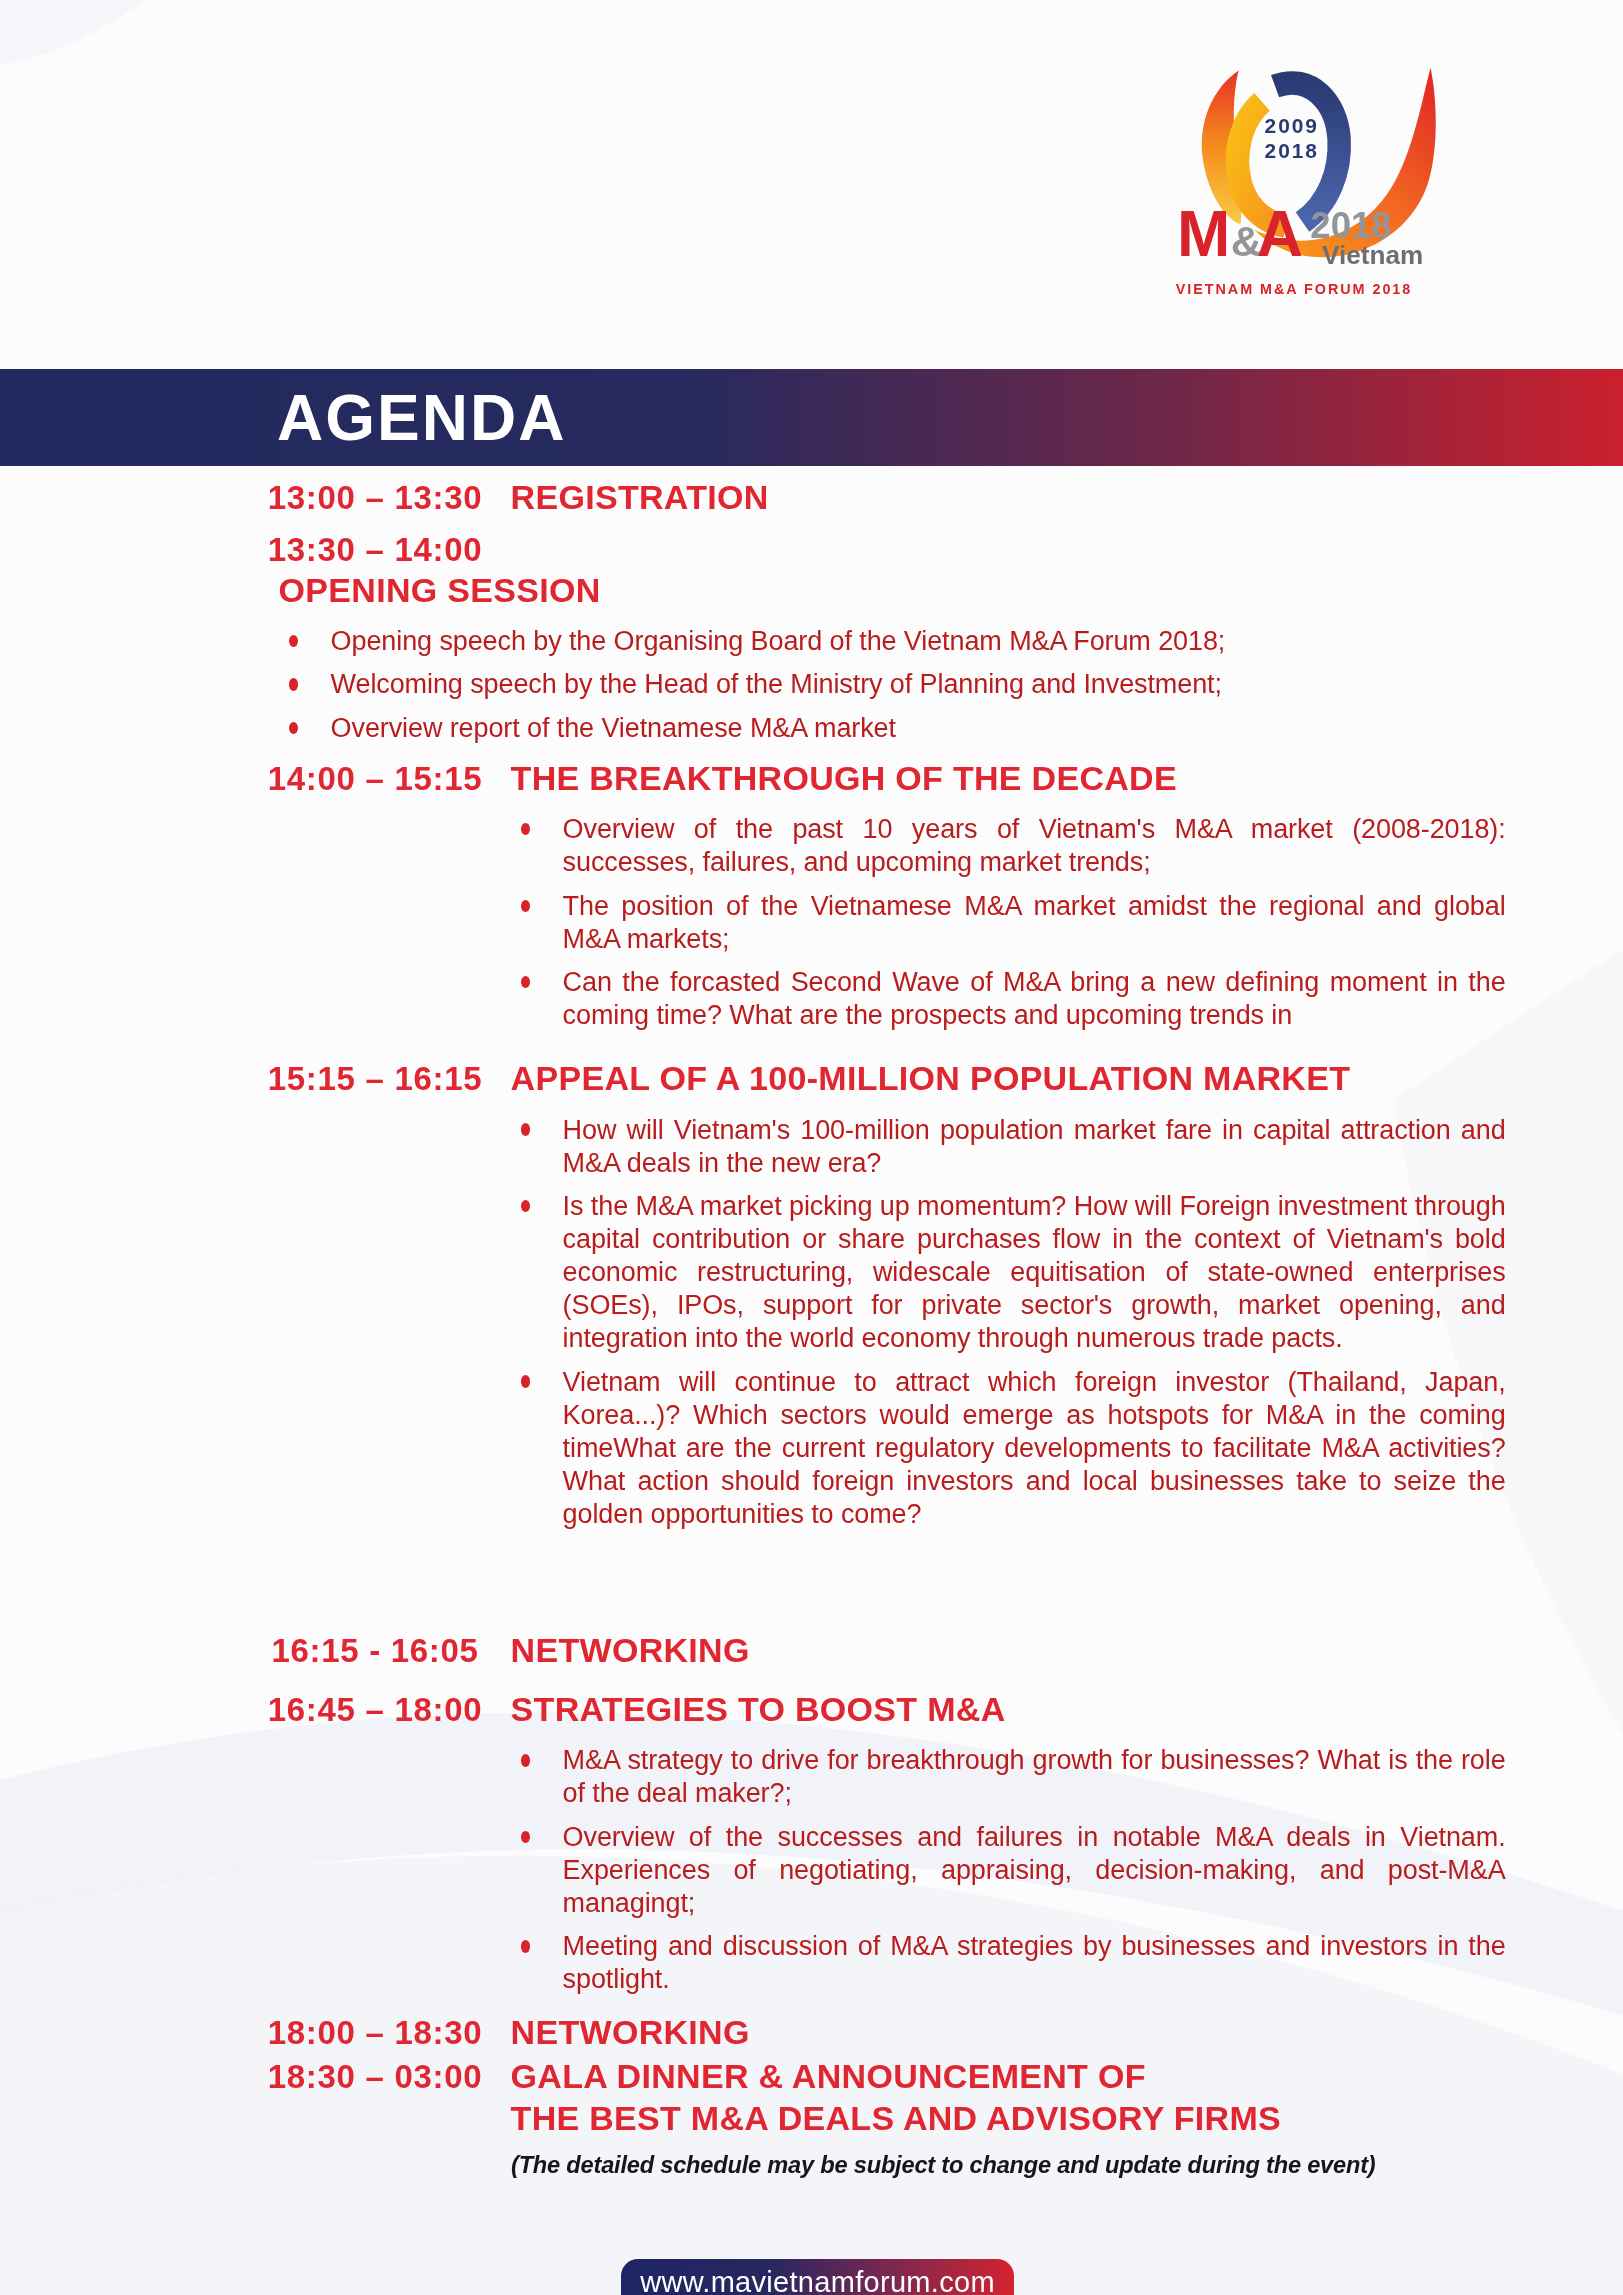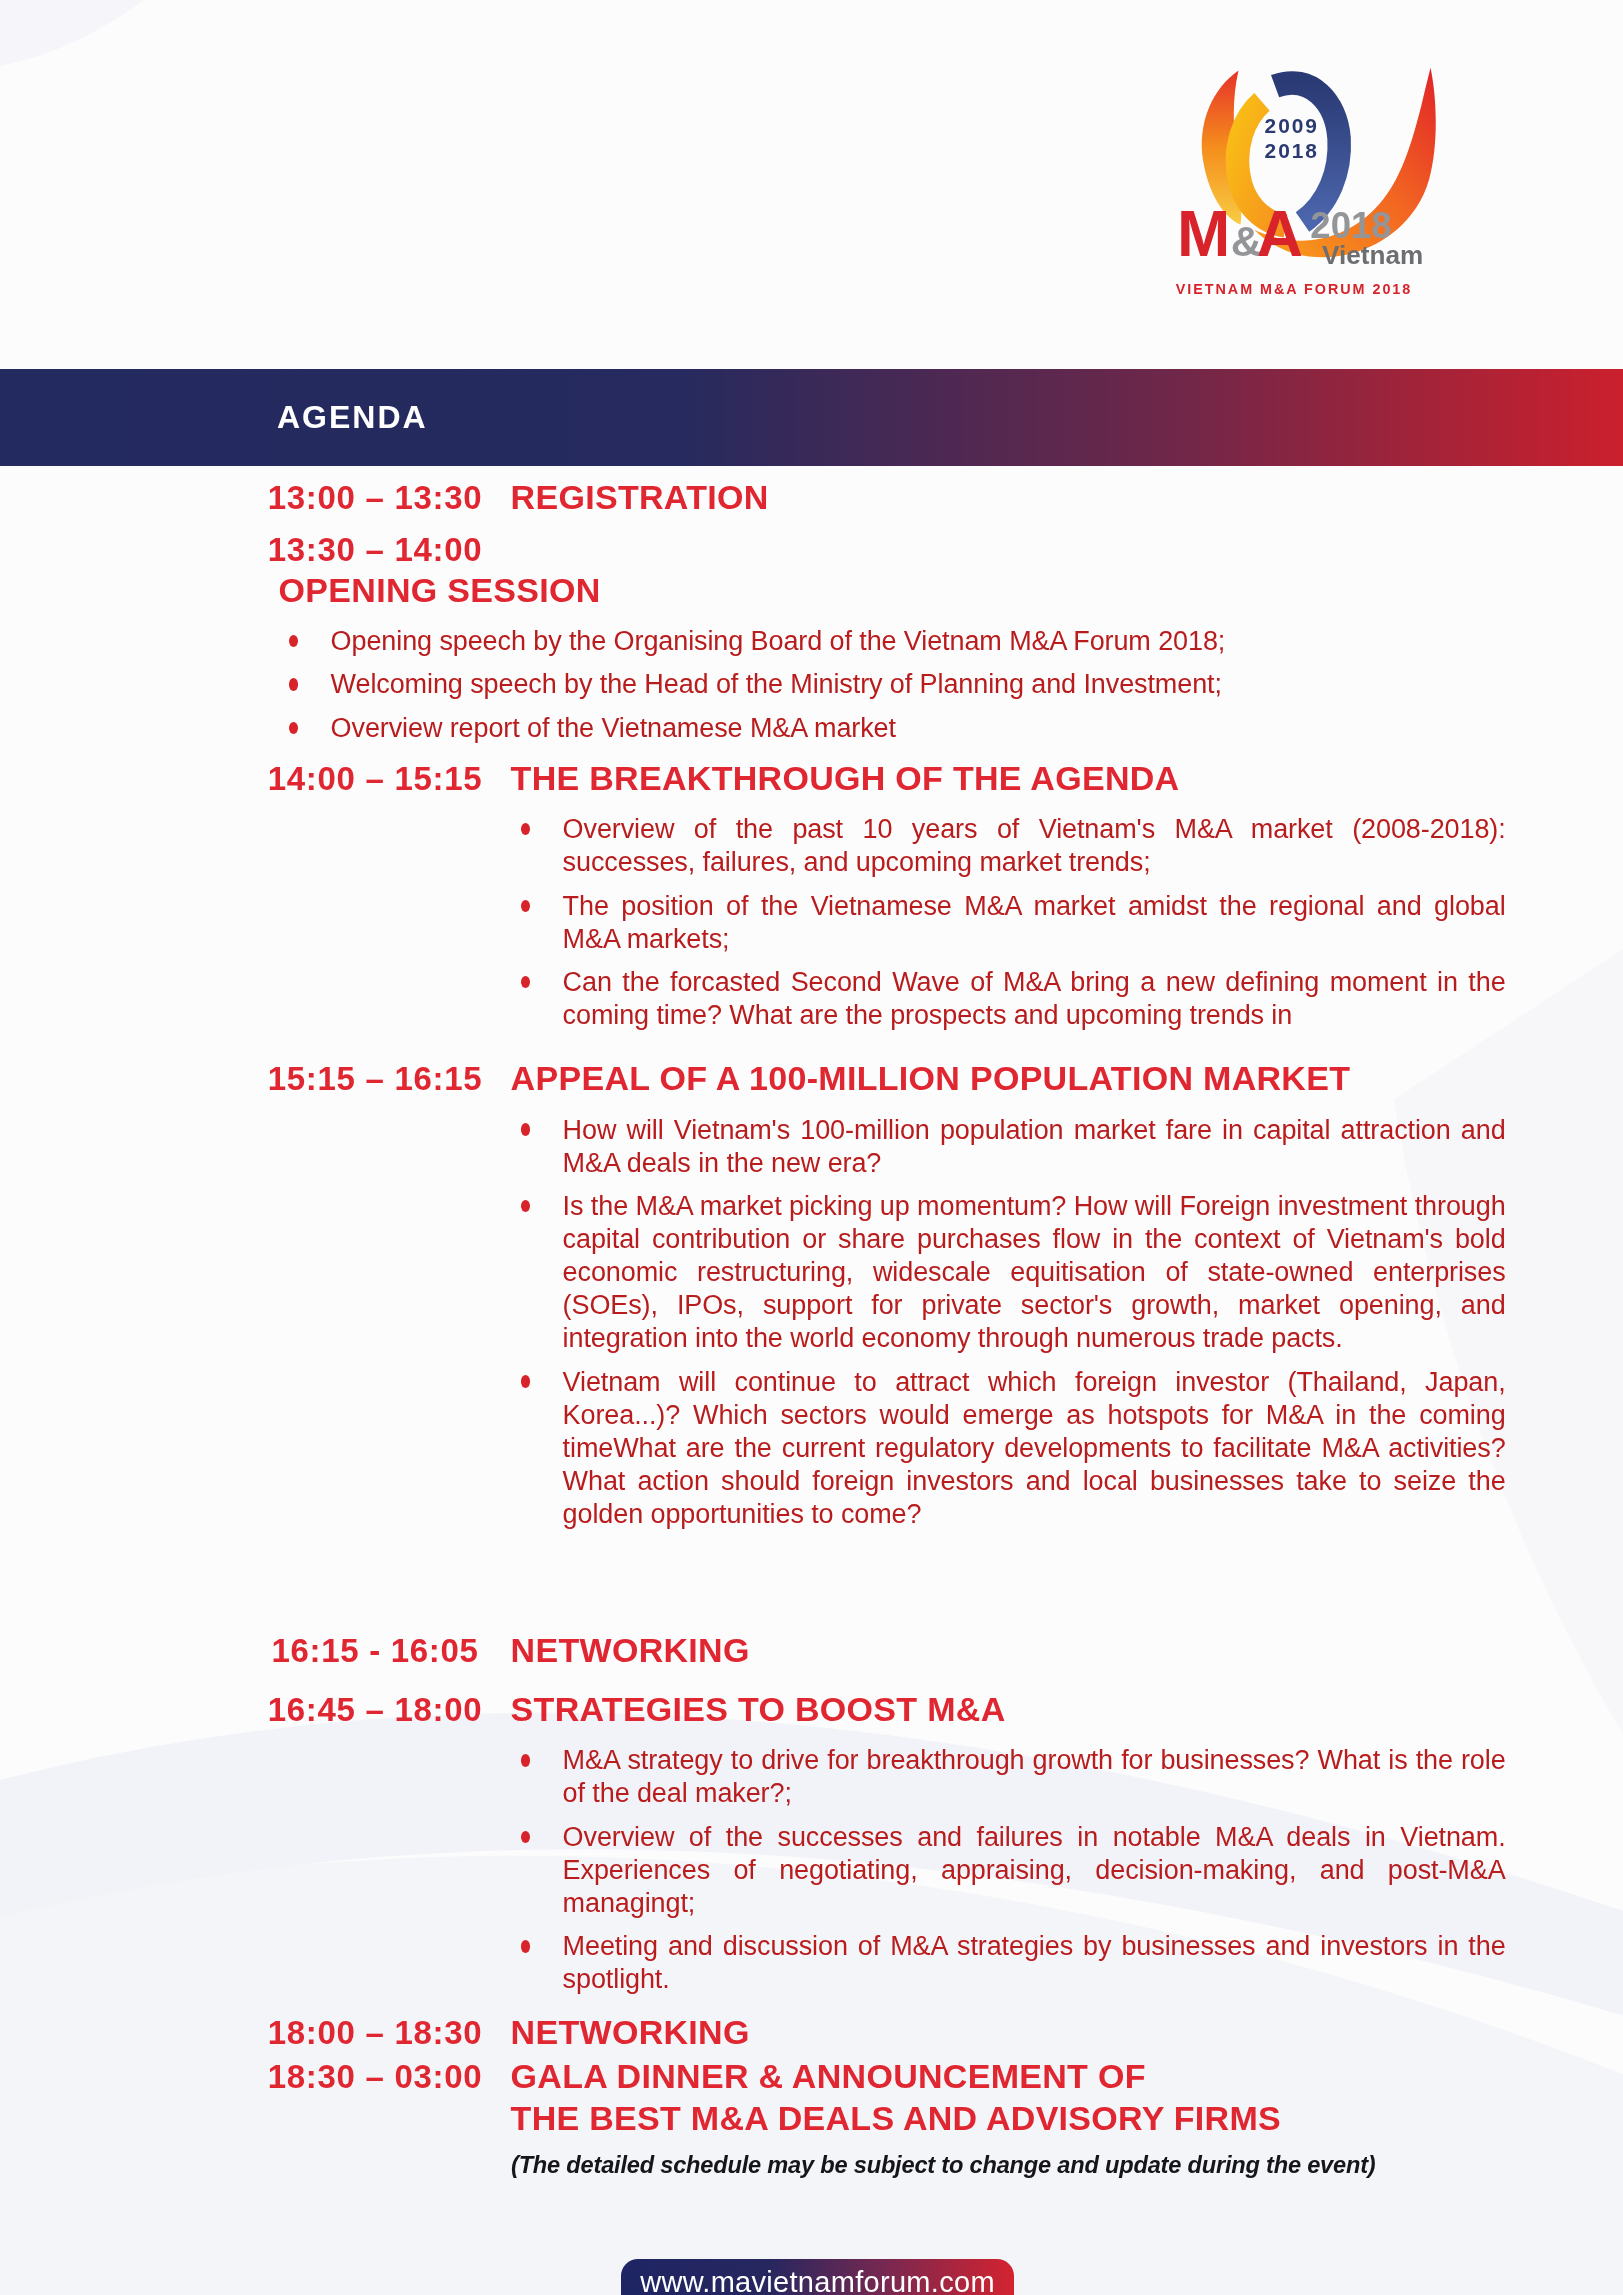--- a/index.html
+++ b/index.html
@@ -20,21 +20,21 @@
   .lg-year{font-size:56px;font-weight:700;fill:#939598;}
   .lg-vn{font-size:40px;font-weight:700;fill:#6d6e71;}
   .lg-tag{font-size:22px;font-weight:700;fill:#d8232a;letter-spacing:3px;}
   
   .header-bar{
     position:absolute;left:0;top:369px;width:1623px;height:97px;
     background:linear-gradient(90deg,#232a5f 0%,#262a5e 42%,#6e2749 72%,#cb202d 100%);
     display:flex;align-items:center;
   }
   .header-bar .agenda-title{
-    margin-left:277px;color:#ffffff;font-size:32px;font-weight:700;letter-spacing:2px;
+    margin-left:277px;color:#ffffff;font-size:64px;font-weight:700;letter-spacing:2px;
   }
   
   .agenda{position:absolute;left:259px;top:477px;width:1251px;}
   .row{display:flex;align-items:flex-start;}
   .row:nth-child(1){margin-bottom:10.5px;}
   .row:nth-child(2){margin-bottom:13px;flex-direction:column;}
   .row:nth-child(3){margin-bottom:26px;}
   .row:nth-child(4){margin-bottom:99px;}
   .row:nth-child(5){margin-bottom:18.3px;}
   .row:nth-child(6){margin-bottom:15.7px;}
@@ -146,21 +146,21 @@
             <div class="bullet"><span class="dot"></span><span>Opening speech by the Organising Board of the Vietnam M&amp;A Forum 2018;</span></div>
             <div class="bullet"><span class="dot"></span><span>Welcoming speech by the Head of the Ministry of Planning and Investment;</span></div>
             <div class="bullet"><span class="dot"></span><span>Overview report of the Vietnamese M&amp;A market</span></div>
           </div>
       </div>
     </div>
 
     <div class="row">
       <div class="rtime">14:00 – 15:15</div>
       <div class="rbody">
-        <div class="rtitle">THE BREAKTHROUGH OF THE AGENDA</div>
+        <div class="rtitle">THE BREAKTHROUGH OF THE DECADE</div>
 
         <div class="bullets">
             <div class="bullet"><span class="dot"></span><span>Overview of the past 10 years of Vietnam's M&amp;A market (2008-2018): successes, failures, and upcoming market trends;</span></div>
             <div class="bullet"><span class="dot"></span><span>The position of the Vietnamese M&amp;A market amidst the regional and global M&amp;A markets;</span></div>
             <div class="bullet"><span class="dot"></span><span>Can the forcasted Second Wave of M&amp;A bring a new defining moment in the coming time? What are the prospects and upcoming trends in</span></div>
           </div>
       </div>
     </div>
 
     <div class="row">

